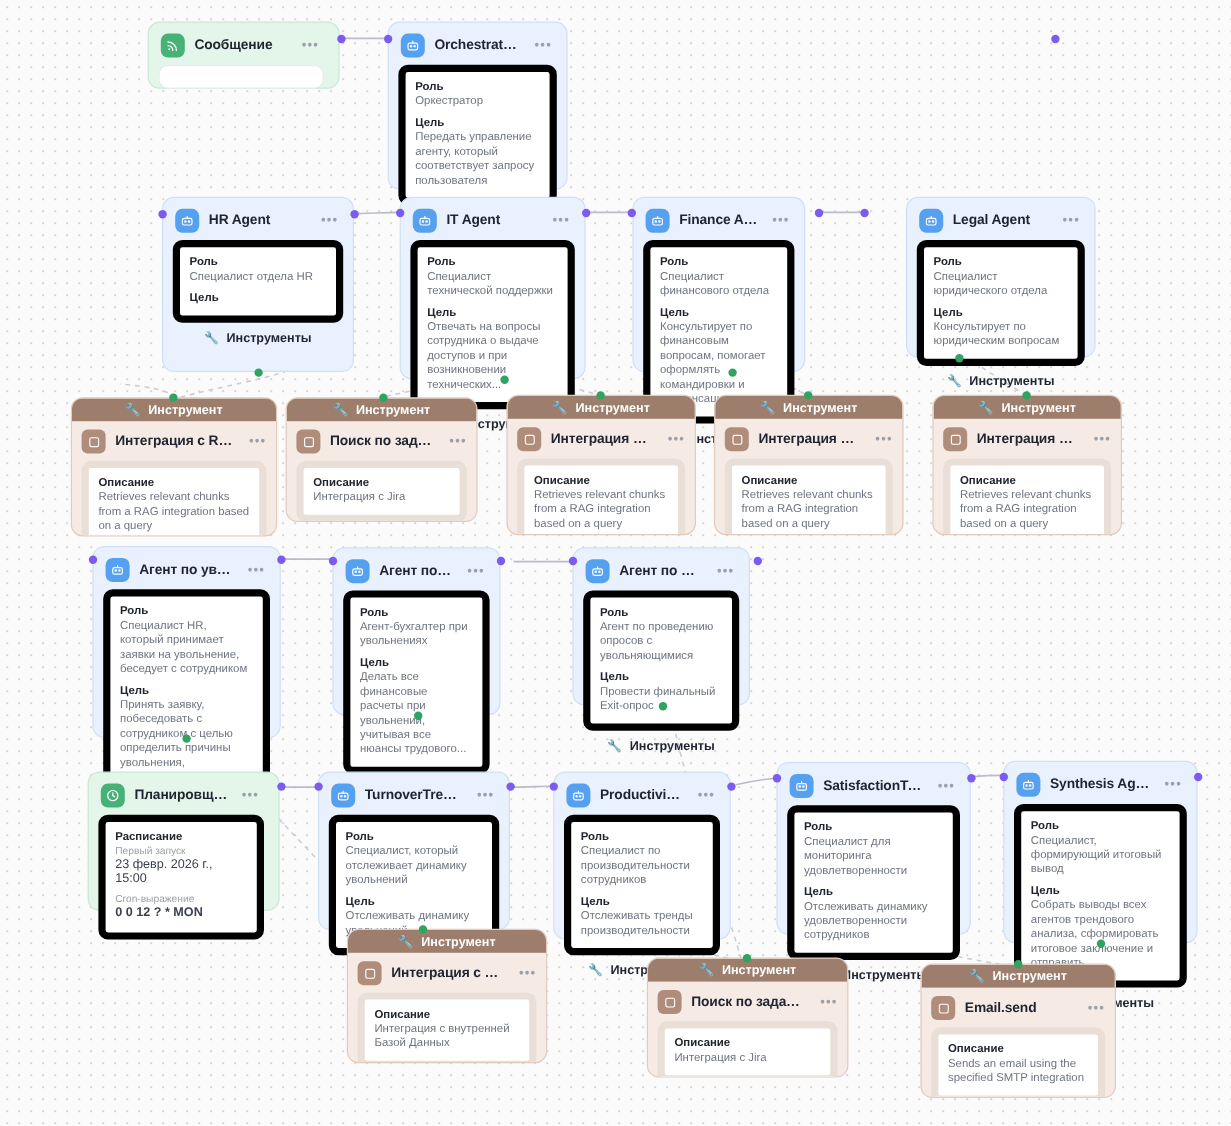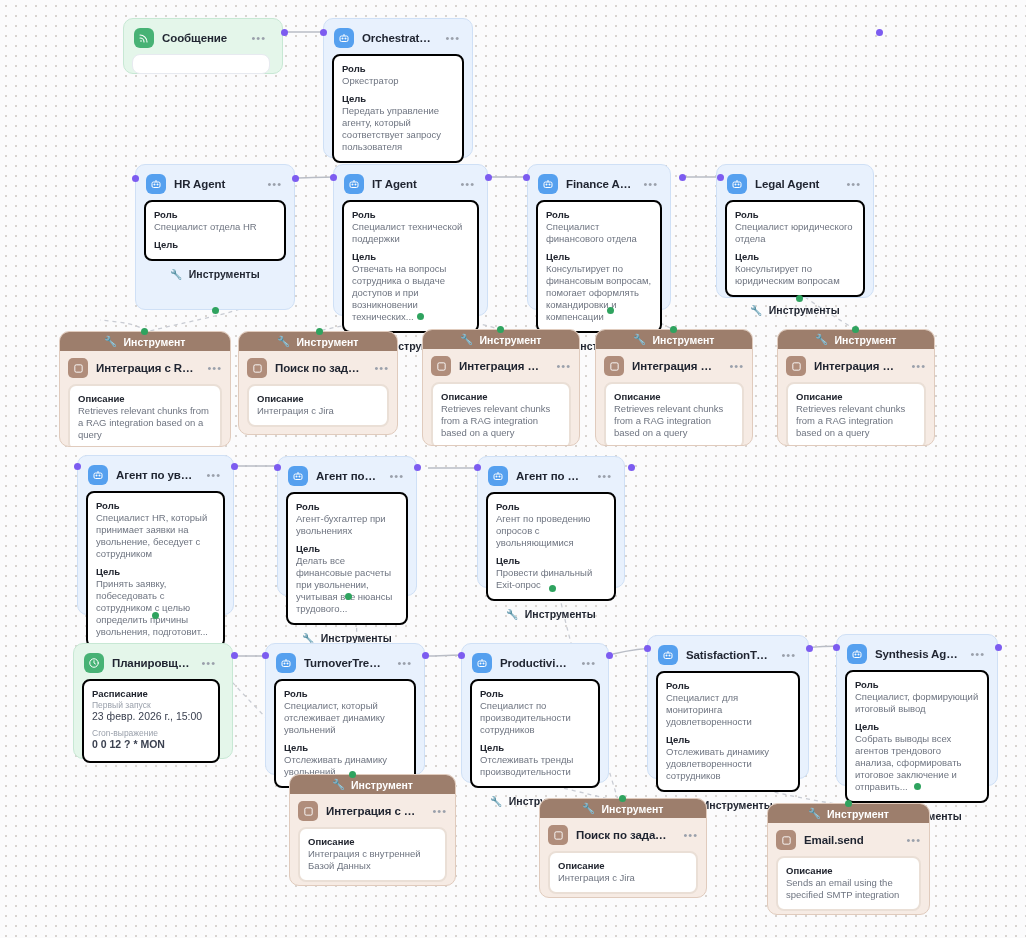--- a/index.html
+++ b/index.html
@@ -28,21 +28,21 @@
 
   .nhead{display:flex;align-items:center;gap:8px;padding:3px 4px 6px 2px;}
   .nicon{width:20px;height:20px;border-radius:6px;flex:0 0 auto;display:flex;align-items:center;justify-content:center;}
   .nicon svg{display:block;}
   .ic-blue{background:#55a0ef;}
   .ic-green{background:#47b275;}
   .ic-brown{background:#b08d7b;border-radius:5px;}
   .ntitle{font-size:11.5px;font-weight:bold;letter-spacing:-0.1px;color:#1f2430;white-space:nowrap;overflow:hidden;text-overflow:ellipsis;flex:1 1 auto;}
   .ndots{font-size:11px;color:#9aa0ab;letter-spacing:1px;flex:0 0 auto;padding-left:4px;line-height:8px;}
 
-  .nbody{background:#ffffff;border:2px solid #000000;border-radius:8px;padding:7px 8px 8px 8px;}
+  .nbody{background:#ffffff;border:6px solid #000000;border-radius:8px;padding:7px 8px 8px 8px;}
   .tool .nbody{border-color:#eadfd6;}
   .flbl{font-size:9.5px;font-weight:bold;color:#20242e;margin:0 0 1px 0;}
   .fval{font-size:9.5px;color:#6e7480;line-height:12px;margin:0 0 6px 0;}
   .fval:last-child{margin-bottom:0;}
   .fsub{font-size:8.5px;color:#9aa0ab;margin:0;}
   .fbig{font-size:10.5px;color:#3b4150;margin:0 0 6px 0;}
 
   .ntools{display:flex;align-items:center;justify-content:center;gap:6px;padding-top:7px;font-size:10.5px;font-weight:bold;color:#1f2430;}
   .ntools .wr{font-size:10px;}
 
@@ -214,21 +214,21 @@
     </div>
     <div class="ntools">
       <span class="wr">🔧</span>
       <span>Инструменты</span>
     </div>
   </div>
   <span class="port p-purple" style="left:523px;top:174px;"></span>
   <span class="port p-purple" style="left:679px;top:174px;"></span>
   <span class="port p-green" style="left:607px;top:307px;"></span>
 
-  <div class="node agent" style="left:716px;top:164px;width:158px;height:134px;">
+  <div class="node agent" style="left:755px;top:164px;width:158px;height:134px;">
     <div class="nhead">
       <span class="nicon ic-blue">
         <svg width="12" height="12" viewBox="0 0 24 24" fill="none" stroke="#fff" stroke-width="2" stroke-linejoin="round">
           <rect x="4" y="8" width="16" height="11" rx="3"></rect>
             <path d="M12 4v4"></path>
             <circle cx="9" cy="13" r="1.1" fill="#fff"></circle>
             <circle cx="15" cy="13" r="1.1" fill="#fff"></circle>
         </svg>
       </span>
       <span class="ntitle">Legal Agent</span>

